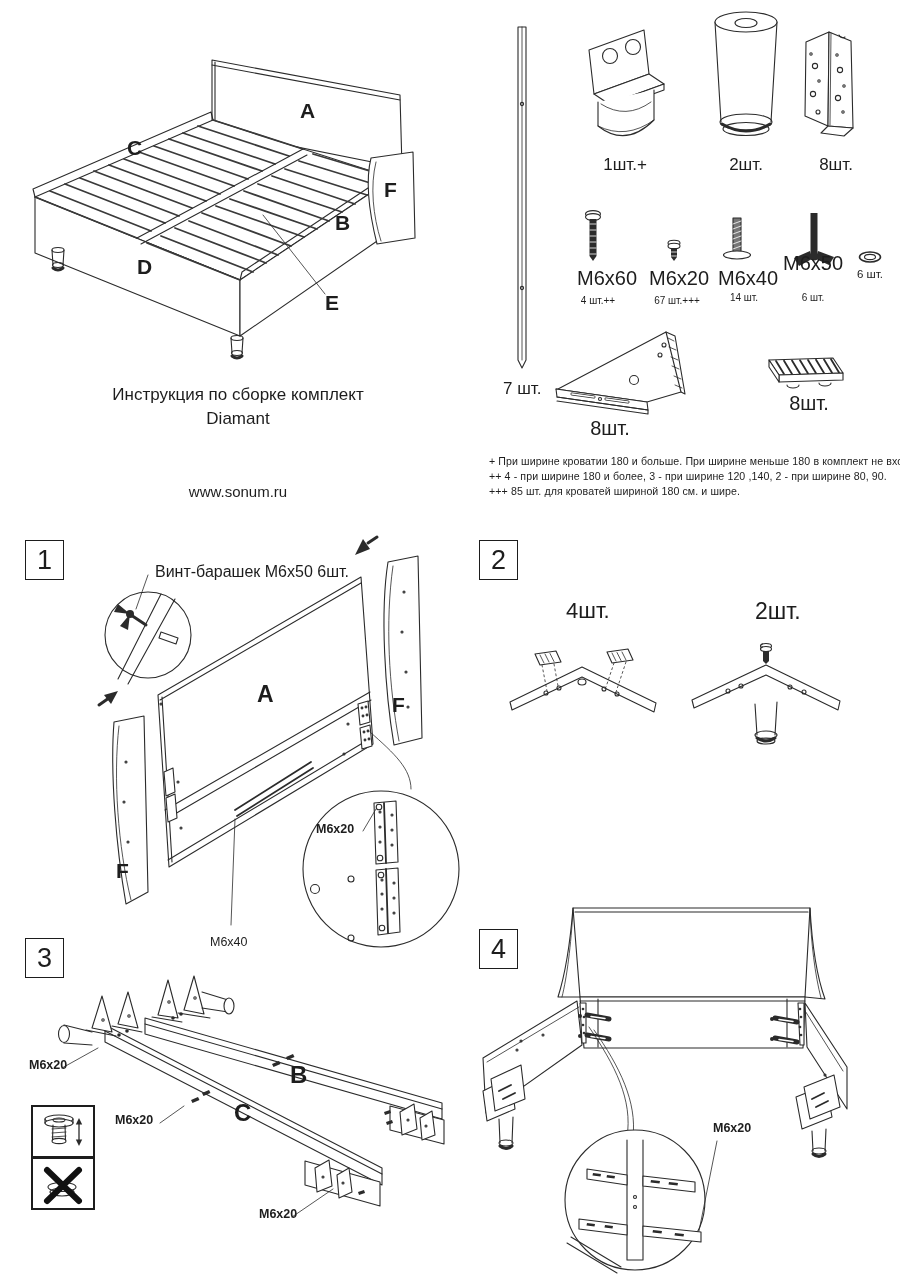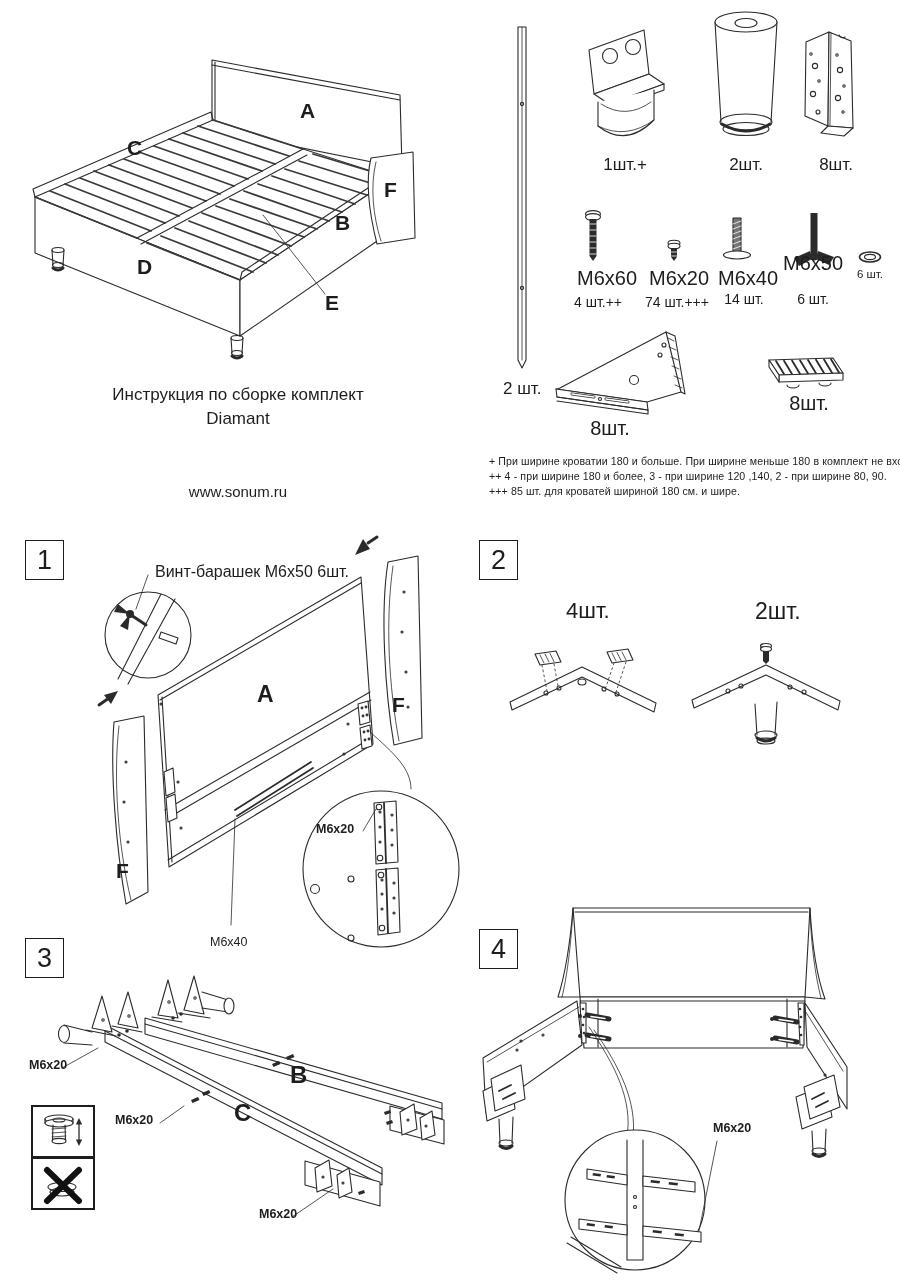--- a/index.html
+++ b/index.html
@@ -13,21 +13,21 @@
   svg .dk{fill:#2b2b2b;stroke:none}
   svg .gy{fill:#777;stroke:#2b2b2b}
   svg .thin{stroke-width:.8}
   svg .th2{stroke-width:1.8}
   svg .th3{stroke-width:3}
   .stepbox{position:absolute;width:37px;height:38px;border:1.6px solid #1d1d1d;background:#fff;
            display:flex;align-items:center;justify-content:center;font-size:27px}
   .warnbox{position:absolute;width:60px;height:49px;border:2px solid #1d1d1d;background:#fff;
            display:flex;align-items:center;justify-content:center}
   .partsize{font-size:20px}
-  .partqty{font-size:14px}
+  .partqty{font-size:10px}
   .bigqty{font-size:17px}
   .foot{font-size:10.6px;letter-spacing:.1px}
   .letter{font-weight:700;font-size:21px}
   .mlabel{font-weight:700;font-size:12.5px}
 </style>
 </head>
 <body>
 
 <svg style="left:25px;top:16px" width="455" height="345" viewBox="0 0 455 345">
   <path class="wf" d="M187,44 L375,79 L377,152 L187,114 Z"></path>
@@ -157,31 +157,31 @@
   </g>
 
   <g>
     <path class="wf" d="M281,352 L345,350 L355,365 L291,367 Z"></path>
     <path class="th2" d="M288,353 L296,366 M296,352.8 L304,366 M304,352.5 L312,365.7 M312,352.3 L320,365.5 M320,352 L328,365.2 M328,351.8 L336,365 M336,351.5 L344,364.7 M343,351.2 L351,364.5"></path>
     <path class="wf" d="M291,367 L355,365 L355,372 L291,374 Z"></path>
     <path class="wf" d="M281,352 L291,367 L291,374 L281,359 Z"></path>
     <path d="M299,377 a6,3 0 0 0 12,0 M331,375 a6,3 0 0 0 12,0"></path>
   </g>
 </svg>
-<div class="lbl bigqty" style="left:503px;top:380px">2 шт.</div>
+<div class="lbl bigqty" style="left:503px;top:380px">7 шт.</div>
 <div class="lbl bigqty ctr" style="left:595px;top:156px;width:60px">1шт.+</div>
 <div class="lbl bigqty ctr" style="left:716px;top:156px;width:60px">2шт.</div>
 <div class="lbl bigqty ctr" style="left:806px;top:156px;width:60px">8шт.</div>
 <div class="lbl partsize ctr" style="left:563px;top:267px;width:88px">М6х60</div>
 <div class="lbl partsize ctr" style="left:635px;top:267px;width:88px">М6х20</div>
 <div class="lbl partsize ctr" style="left:704px;top:267px;width:88px">М6х40</div>
 <div class="lbl partsize ctr" style="left:769px;top:252px;width:88px">М6х50</div>
 <div class="lbl ctr" style="left:846px;top:268px;width:48px;font-size:11.5px">6 шт.</div>
 <div class="lbl partqty ctr" style="left:558px;top:295px;width:80px">4 шт.++</div>
-<div class="lbl partqty ctr" style="left:637px;top:295px;width:80px">74 шт.+++</div>
+<div class="lbl partqty ctr" style="left:637px;top:295px;width:80px">67 шт.+++</div>
 <div class="lbl partqty ctr" style="left:704px;top:292px;width:80px">14 шт.</div>
 <div class="lbl partqty ctr" style="left:773px;top:292px;width:80px">6 шт.</div>
 <div class="lbl ctr" style="left:574px;top:417px;width:72px;font-size:20px">8шт.</div>
 <div class="lbl ctr" style="left:773px;top:392px;width:72px;font-size:20px">8шт.</div>
 
 <div class="lbl foot" style="left:489px;top:456px">+ При ширине кроватии 180 и больше. При ширине меньше  180 в комплект не входит.</div>
 <div class="lbl foot" style="left:489px;top:471px">++  4 - при ширине 180 и более, 3 - при ширине 120  ,140, 2 - при ширине 80, 90.</div>
 <div class="lbl foot" style="left:489px;top:486px">+++  85 шт. для кроватей шириной 180 см. и шире.</div>
 
 <div class="stepbox" style="left:25px;top:540px">

